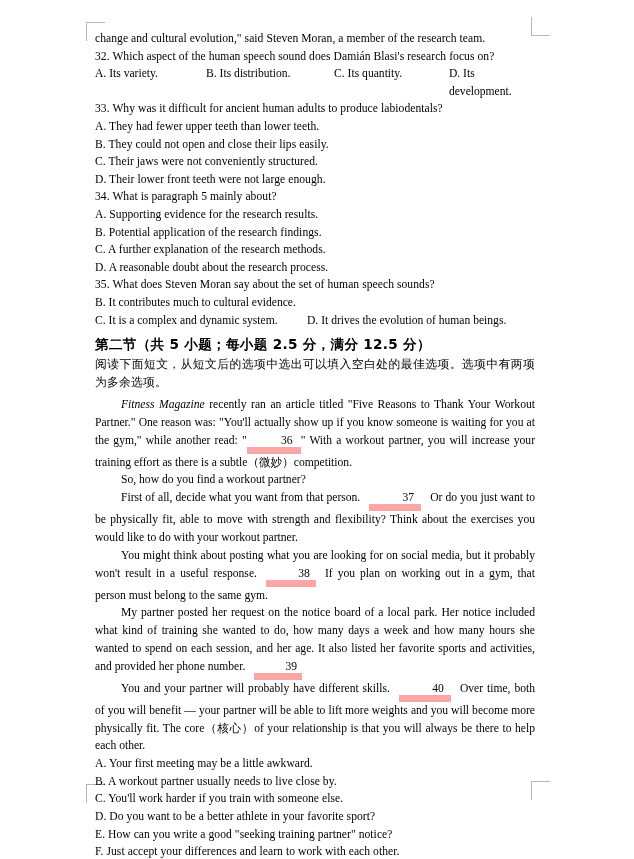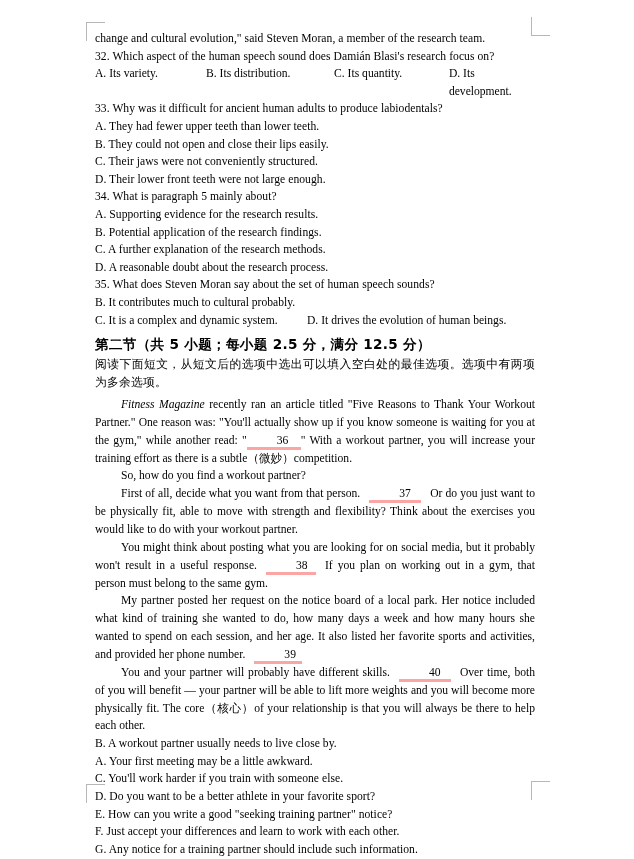--- a/index.html
+++ b/index.html
@@ -86,22 +86,22 @@
     font-family: "DejaVu Sans", "Liberation Sans", sans-serif;
     margin: 0;
     letter-spacing: 0.3px;
     white-space: nowrap;
   }
 
   .it { font-style: italic; margin-top: 48px; }
 
   .blank {
     display: inline-block;
-    border-bottom: 3px solid #fca5a5;
-    text-align: left;
+    border-bottom: 7px solid #fca5a5;
+    text-align: center;
     min-width: 40px;
     padding: 0 4px;
     line-height: 13px;
   }
   .blank.w36 { min-width: 46px; }
   .blank.w37 { min-width: 44px; }
   .blank.w38 { min-width: 42px; }
   .blank.w39 { min-width: 40px; }
   .blank.w40 { min-width: 44px; }
 
@@ -136,21 +136,21 @@
   <div class="line">D. Their lower front teeth were not large enough.</div>
 
   <div class="line">34. What is paragraph 5 mainly about?</div>
   <div class="line">A. Supporting evidence for the research results.</div>
   <div class="line">B. Potential application of the research findings.</div>
   <div class="line">C. A further explanation of the research methods.</div>
   <div class="line">D. A reasonable doubt about the research process.</div>
 
   <div class="line">35. What does Steven Moran say about the set of human speech sounds?</div>
   <div class="opt-row2">
-    <span>B. It contributes much to cultural probably.</span>
+    <span>B. It contributes much to cultural evidence.</span>
   </div>
   <div class="opt-row2">
     <span>C. It is a complex and dynamic system.</span>
     <span>D. It drives the evolution of human beings.</span>
   </div>
 
   <div class="gap-5"></div>
   <div class="heading-zh">第二节（共 5 小题；每小题 2.5 分，满分 12.5 分）</div>
   <div class="zh-para">阅读下面短文，从短文后的选项中选出可以填入空白处的最佳选项。选项中有两项为多余选项。</div>
 
@@ -161,22 +161,22 @@
   <p class="para">So, how do you find a workout partner?</p>
 
   <p class="para"><span>First of all, decide what you want from that person.</span><span class="sp-s"></span><span class="blank w37">37</span><span class="sp-s"></span><span>Or do you just want to be physically fit, able to move with strength and flexibility? Think about the exercises you would like to do with your workout partner.</span></p>
 
   <p class="para"><span>You might think about posting what you are looking for on social media, but it probably won't result in a useful response.</span><span class="sp-s"></span><span class="blank w38">38</span><span class="sp-s"></span><span>If you plan on working out in a gym, that person must belong to the same gym.</span></p>
 
   <p class="para"><span>My partner posted her request on the notice board of a local park. Her notice included what kind of training she wanted to do, how many days a week and how many hours she wanted to spend on each session, and her age. It also listed her favorite sports and activities, and provided her phone number.</span><span class="sp-s"></span><span class="blank w39">39</span></p>
 
   <p class="para"><span>You and your partner will probably have different skills.</span><span class="sp-s"></span><span class="blank w40">40</span><span class="sp-s"></span><span>Over time, both of you will benefit — your partner will be able to lift more weights and you will become more physically fit. The core（核心）of your relationship is that you will always be there to help each other.</span></p>
 
+  <div class="line">A. Your first meeting may be a little awkward.</div>
   <div class="line">B. A workout partner usually needs to live close by.</div>
-  <div class="line">A. Your first meeting may be a little awkward.</div>
   <div class="line">C. You'll work harder if you train with someone else.</div>
   <div class="line">D. Do you want to be a better athlete in your favorite sport?</div>
   <div class="line">E. How can you write a good "seeking training partner" notice?</div>
   <div class="line">F. Just accept your differences and learn to work with each other.</div>
   <div class="line">G. Any notice for a training partner should include such information.</div>
 
   <div class="gap-5"></div>
 
 </div>
 

